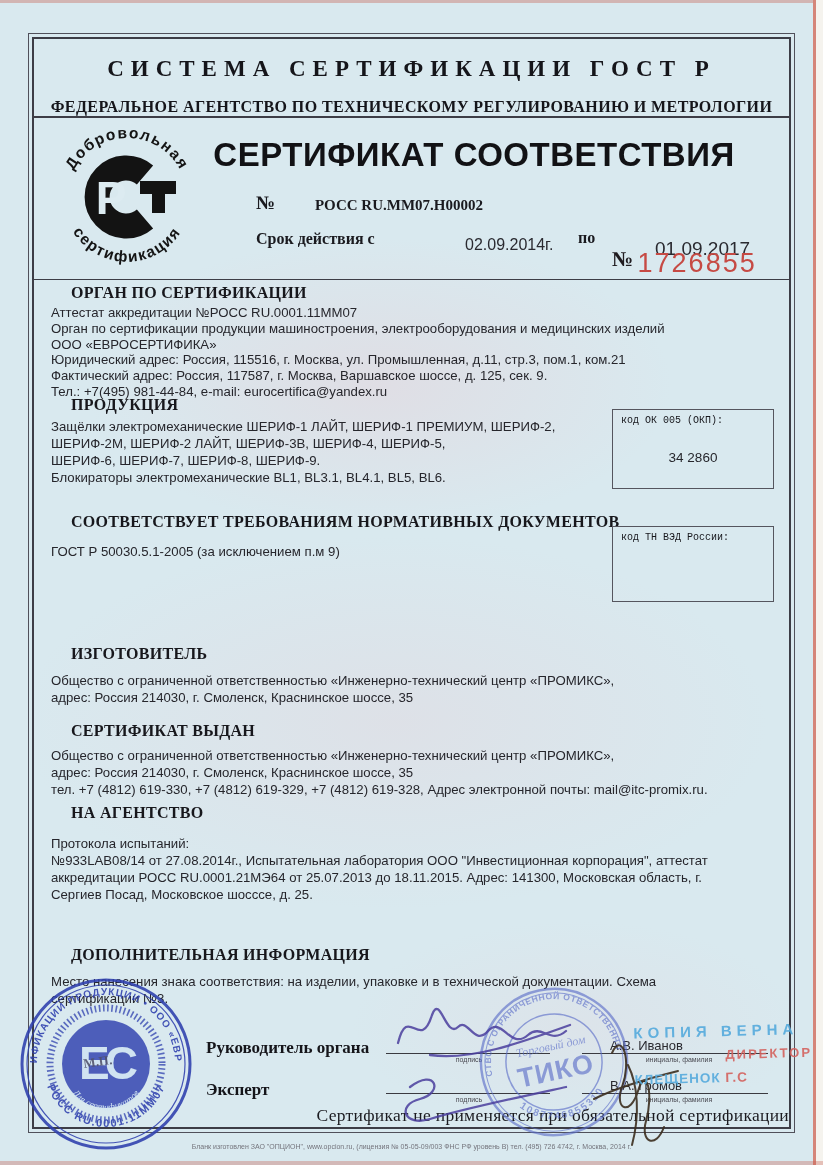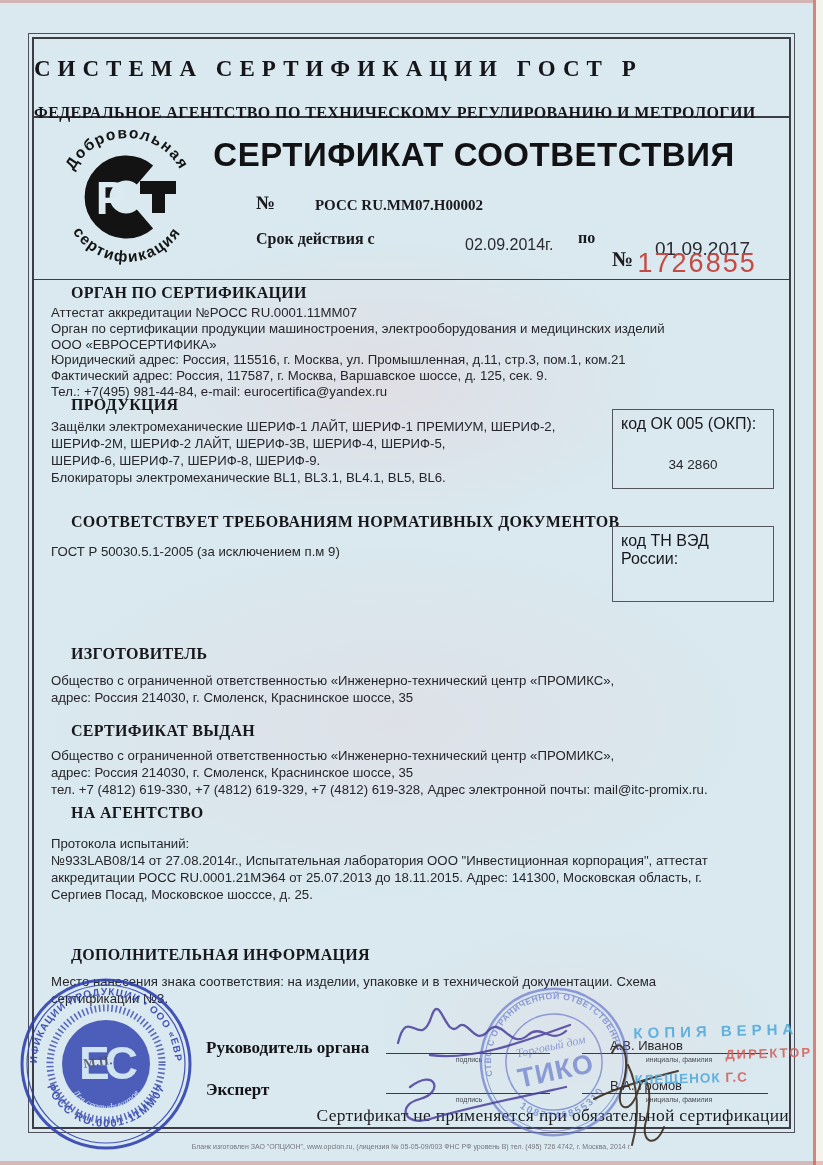--- a/index.html
+++ b/index.html
@@ -10,40 +10,40 @@
       radial-gradient(ellipse 420px 210px at 46% 33%, rgba(238,196,204,.30), transparent 70%),
       radial-gradient(ellipse 520px 260px at 48% 62%, rgba(238,196,204,.22), transparent 72%),
       radial-gradient(ellipse 300px 140px at 70% 88%, rgba(238,196,204,.15), transparent 75%),
       #d9e9ef;
   }
   .edge-right{position:absolute;right:0;top:0;width:10px;height:100%;background:#f5f3ee;border-left:3px solid rgba(201,96,82,.75);}
   .edge-bottom{position:absolute;left:0;bottom:0;width:100%;height:4px;background:rgba(201,96,82,.35);}
   .edge-top{position:absolute;left:0;top:0;width:100%;height:3px;background:rgba(201,96,82,.38);}
   .frame{position:absolute;left:28px;top:33px;width:767px;height:1100px;border:1.5px solid #50505a;padding:3px;}
   .frame-inner{position:relative;width:100%;height:100%;border:2px solid #3d3d46;}
-  .header{position:absolute;left:0;top:0;width:100%;height:79px;border-bottom:2px solid #3d3d46;text-align:left;padding-top:17px;}
+  .header{position:absolute;left:0;top:0;width:100%;height:79px;border-bottom:2px solid #3d3d46;text-align:center;padding-top:17px;}
   .sys-title{font-family:"Liberation Serif","DejaVu Serif",serif;font-weight:bold;font-size:23px;letter-spacing:7px;color:#15151a;}
-  .agency{font-family:"Liberation Serif","DejaVu Serif",serif;font-weight:bold;font-size:16px;letter-spacing:.4px;color:#15151a;margin-top:22px;}
+  .agency{font-family:"Liberation Serif","DejaVu Serif",serif;font-weight:bold;font-size:16px;letter-spacing:.4px;color:#15151a;margin-top:16px;}
   .doc-title{position:absolute;left:150px;top:97px;width:580px;text-align:center;font-weight:bold;font-size:33px;letter-spacing:.5px;color:#121215;}
   .cert-no-sign{position:absolute;left:222px;top:153px;font-family:"Liberation Serif",serif;font-weight:bold;font-size:19px;color:#1a1a1f;}
   .cert-no{position:absolute;left:281px;top:158px;font-family:"Liberation Serif",serif;font-weight:bold;font-size:15px;color:#1a1a1f;}
   .validity-label{position:absolute;left:222px;top:191px;font-family:"Liberation Serif",serif;font-weight:bold;font-size:16px;color:#1a1a1f;}
   .date-from{position:absolute;left:431px;top:197px;font-size:16px;color:#2a2a30;}
   .po-label{position:absolute;left:544px;top:190px;font-family:"Liberation Serif",serif;font-weight:bold;font-size:16px;color:#1a1a1f;}
   .date-to{position:absolute;left:621px;top:199px;font-size:19px;color:#2a2a30;}
   .blank-no{position:absolute;left:578px;top:208px;}
   .blank-sign{font-family:"Liberation Serif",serif;font-weight:bold;font-size:21px;color:#201c20;vertical-align:6px;}
   .blank-digits{font-size:27px;letter-spacing:2px;color:#c64a44;}
   .divider2{position:absolute;left:0;top:240px;width:100%;border-top:1.5px solid #3d3d46;}
   .sec-head{position:absolute;left:17px;font-family:"Liberation Serif","DejaVu Serif",serif;font-weight:bold;font-size:16px;letter-spacing:.3px;color:#17171c;margin-left:20px;}
   .body-block{position:absolute;left:17px;color:#26262c;font-size:13.2px;}
   .body-block div{line-height:15.8px;}
   .lh17 div{line-height:17px;}
   .side-box{position:absolute;left:578px;width:162px;border:1.5px solid #55555e;padding:5px 8px;}
-  .side-box .lbl{font-family:Liberation Sans, sans-serif;font-size:16px;color:#17171c;}
+  .side-box .lbl{font-family:Liberation Mono, monospace;font-size:10px;color:#17171c;}
   .side-box .val{text-align:center;font-size:13.5px;color:#26262c;margin-top:24px;}
   .sig-label{position:absolute;left:172px;font-family:"Liberation Serif",serif;font-weight:bold;font-size:17px;color:#15151a;}
   .sig-line{position:absolute;border-bottom:1.2px solid #3a3a40;text-align:center;}
   .sig-caption{position:absolute;font-size:7px;color:#4a4a52;text-align:center;}
   .sig-name{position:absolute;font-size:13px;color:#2a2a30;}
   .bottom-note{position:absolute;left:0;top:1066px;width:100%;text-align:right;font-family:"Liberation Serif","DejaVu Serif",serif;font-size:17.5px;color:#1b1b20;letter-spacing:.3px;}
   .print-footer{position:absolute;left:0;top:1143px;width:100%;text-align:center;font-size:7px;color:#74747c;}
   .rst-logo{position:absolute;left:48px;top:123px;}
   .ec-stamp{position:absolute;left:18px;top:976px;opacity:.88;}
   .co-stamp{position:absolute;left:478px;top:986px;opacity:.62;transform:rotate(-12deg);}

